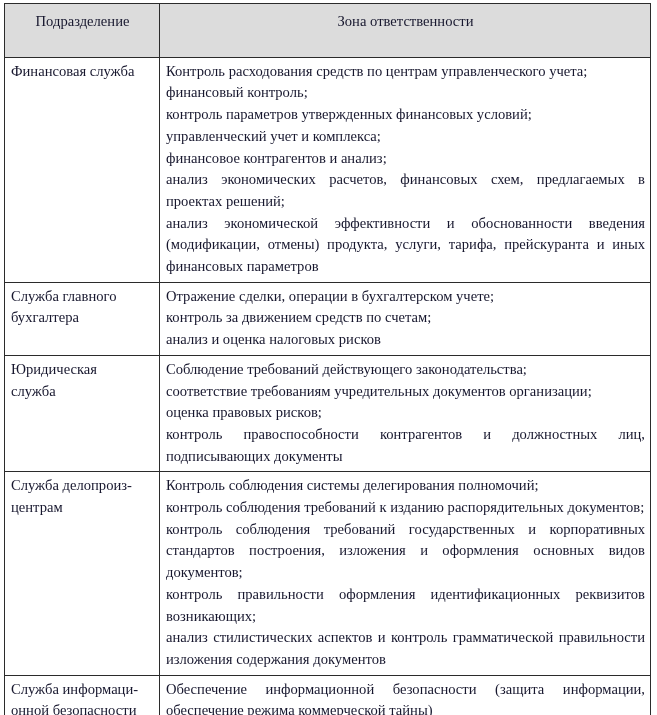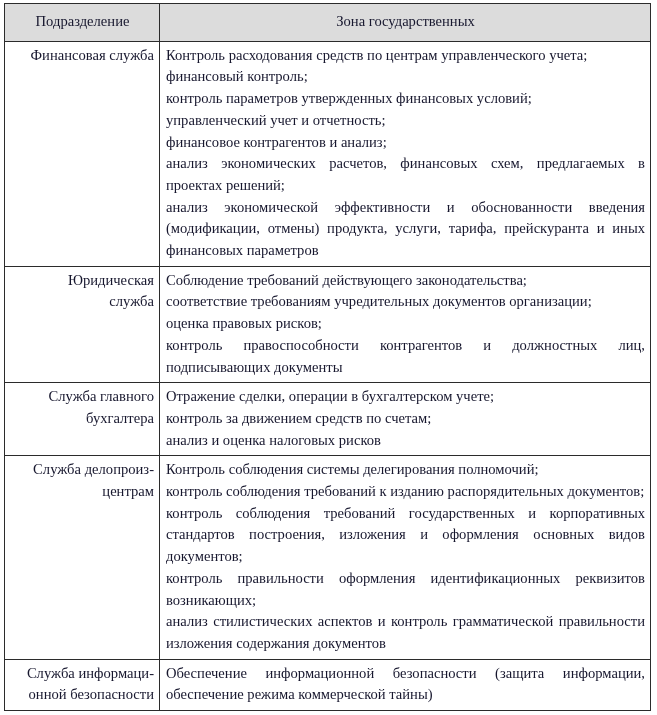--- a/index.html
+++ b/index.html
@@ -38,25 +38,25 @@
   table.resp-table td {
     border: 1px solid #2b2b2b;
     vertical-align: top;
     padding: 3px 5px 4px 6px;
   }
   table.resp-table thead th {
     background: #dcdcdc;
     text-align: center;
     font-weight: normal;
     padding-top: 7px;
-    padding-bottom: 8px;
+    padding-bottom: 24px;
     height: 20px;
   }
   td.unit-cell {
-    text-align: right;
+    text-align: left;
     white-space: pre-line;
     padding-right: 3px;
   }
   td.resp-cell {
     text-align: justify;
     text-justify: inter-word;
     padding-left: 8px;
     padding-right: 6px;
   }
   td.resp-cell .ln {
@@ -74,53 +74,53 @@
 
 <div class="sheet">
   <table class="resp-table">
     <colgroup>
       <col class="c1">
       <col class="c2">
     </colgroup>
     <thead>
       <tr>
         <th>Подразделение</th>
-        <th>Зона государственных</th>
+        <th>Зона ответственности</th>
       </tr>
     </thead>
     <tbody id="table-body">
         <tr>
           <td class="unit-cell">Финансовая служба</td>
           <td class="resp-cell">
             <span class="ln">Контроль расходования средств по центрам управленческого учета;</span>
             <span class="ln">финансовый контроль;</span>
             <span class="ln">контроль параметров утвержденных финансовых условий;</span>
-            <span class="ln">управленческий учет и отчетность;</span>
+            <span class="ln">управленческий учет и комплекса;</span>
             <span class="ln">финансовое контрагентов и анализ;</span>
             <span class="ln">анализ экономических расчетов, финансовых схем, предлагаемых в проектах решений;</span>
             <span class="ln">анализ экономической эффективности и обоснованности введения (модификации, отмены) продукта, услуги, тарифа, прейскуранта и иных финансовых параметров</span>
+          </td>
+        </tr>
+        <tr>
+          <td class="unit-cell">Служба главного
+бухгалтера</td>
+          <td class="resp-cell">
+            <span class="ln">Отражение сделки, операции в бухгалтерском учете;</span>
+            <span class="ln">контроль за движением средств по счетам;</span>
+            <span class="ln">анализ и оценка налоговых рисков</span>
           </td>
         </tr>
         <tr>
           <td class="unit-cell">Юридическая
 служба</td>
           <td class="resp-cell">
             <span class="ln">Соблюдение требований действующего законодательства;</span>
             <span class="ln">соответствие требованиям учредительных документов организации;</span>
             <span class="ln">оценка правовых рисков;</span>
             <span class="ln">контроль правоспособности контрагентов и должностных лиц, подписывающих документы</span>
-          </td>
-        </tr>
-        <tr>
-          <td class="unit-cell">Служба главного
-бухгалтера</td>
-          <td class="resp-cell">
-            <span class="ln">Отражение сделки, операции в бухгалтерском учете;</span>
-            <span class="ln">контроль за движением средств по счетам;</span>
-            <span class="ln">анализ и оценка налоговых рисков</span>
           </td>
         </tr>
         <tr>
           <td class="unit-cell">Служба делопроиз-
 центрам</td>
           <td class="resp-cell">
             <span class="ln">Контроль соблюдения системы делегирования полномочий;</span>
             <span class="ln">контроль соблюдения требований к изданию распорядительных документов;</span>
             <span class="ln">контроль соблюдения требований государственных и корпоративных стандартов построения, изложения и оформления основных видов документов;</span>
             <span class="ln">контроль правильности оформления идентификационных реквизитов возникающих;</span>

